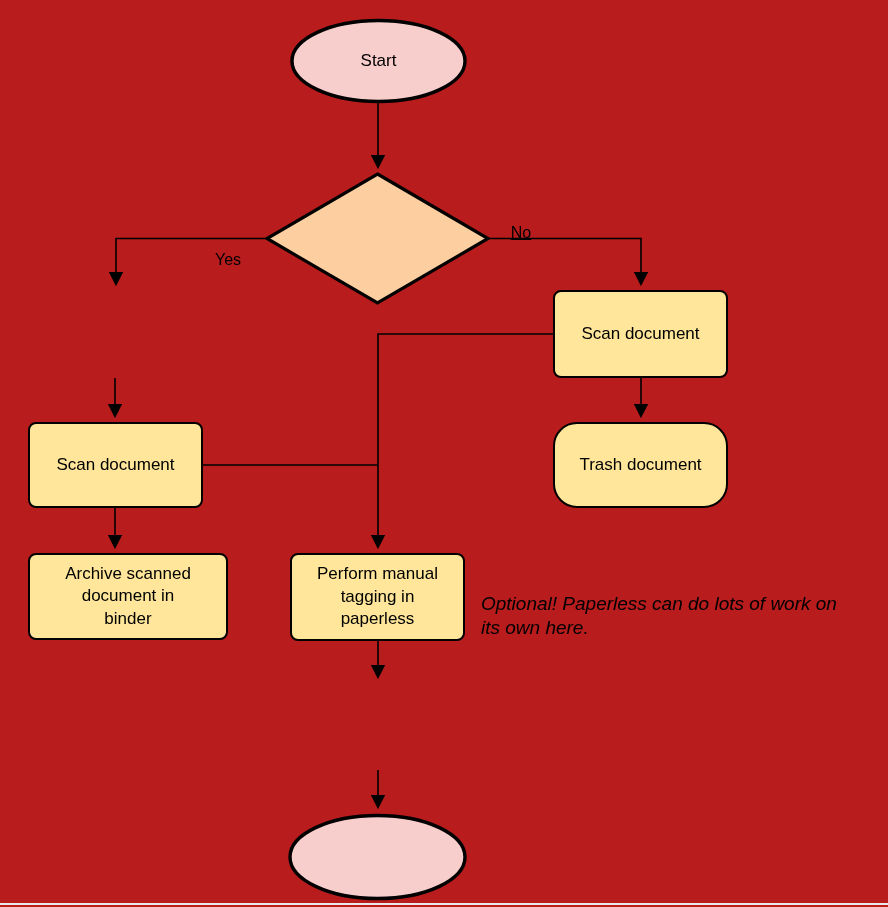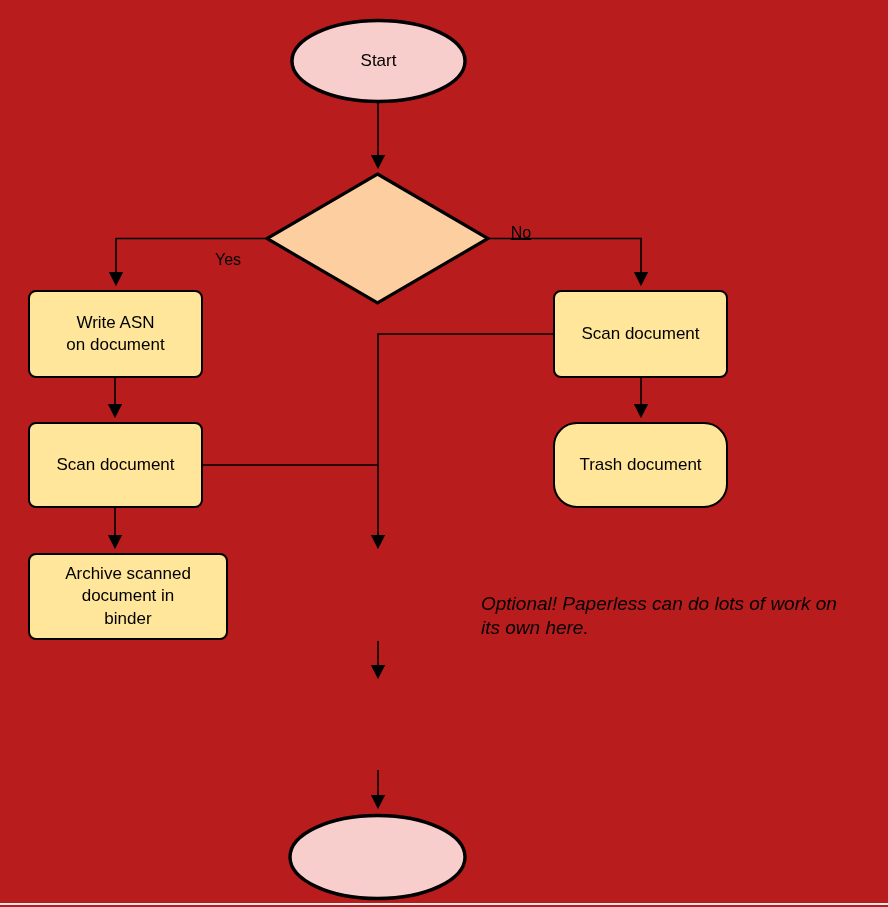--- a/index.html
+++ b/index.html
@@ -125,28 +125,29 @@
     <polyline class="edge" points="378,641 378,677" marker-end="url(#arrow)"></polyline>
     <polyline class="edge" points="378,770 378,807" marker-end="url(#arrow)"></polyline>
 
     <ellipse class="shape-terminator" cx="378.5" cy="61" rx="86.5" ry="40.5"></ellipse>
     <polygon class="shape-decision" points="377.5,174 488,238.5 377.5,303 267,238.5"></polygon>
     <ellipse class="shape-terminator" cx="377.5" cy="857" rx="87.5" ry="41.5"></ellipse>
   </svg>
 
   <div class="label pos-start">Start</div>
 
-  <div class="box pos-write-asn">Write ASN
-on document</div>
   <div class="box pos-scan-l">Scan document</div>
   <div class="box pos-archive">Archive scanned
 document in
 binder</div>
   <div class="box pos-scan-r">Scan document</div>
   <div class="box pos-trash">Trash document</div>
+  <div class="box pos-tagging">Perform manual
+tagging in
+paperless</div>
 
   <div class="edge-label pos-yes">Yes</div>
   <div class="edge-label pos-no">No</div>
 
   <div class="note">Optional! Paperless can do lots of work on
 its own here.</div>
 
   <div class="bottom-line"></div>
 </div>
 

